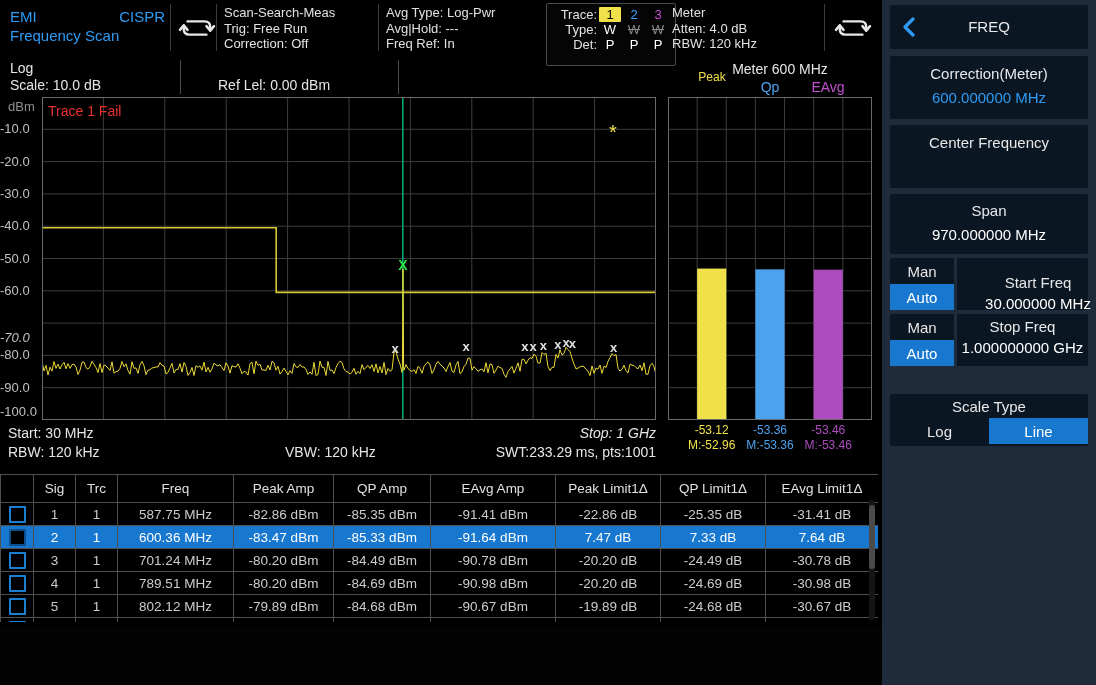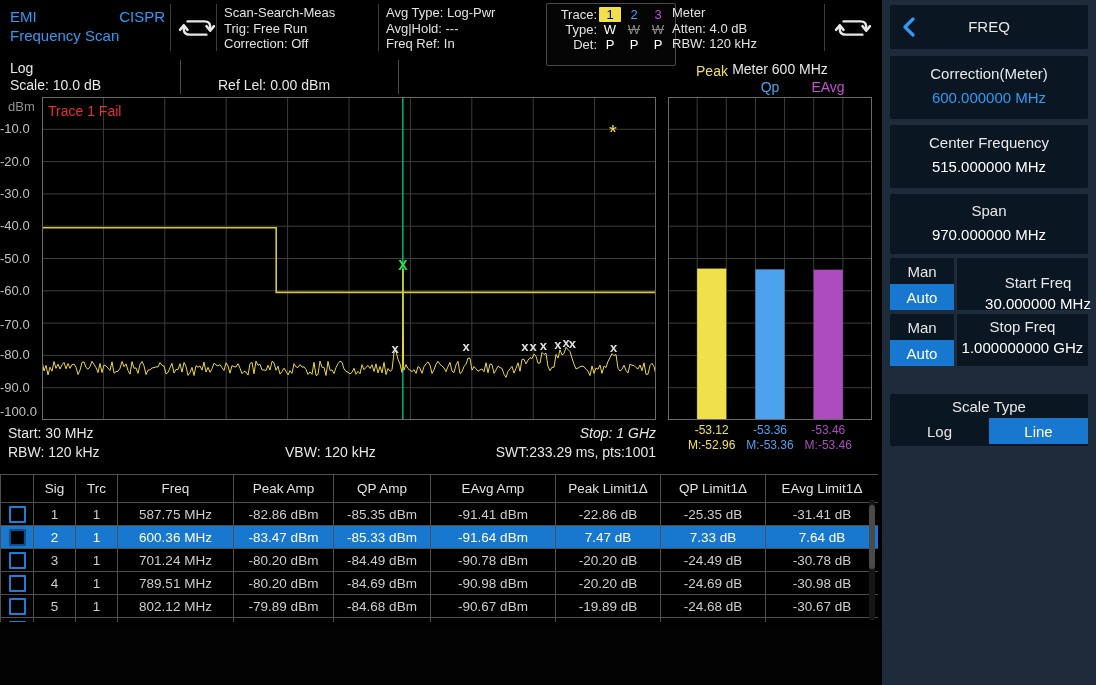--- a/index.html
+++ b/index.html
@@ -125,33 +125,33 @@
       </svg>
     </div>
   </div>
 
   <div class="abs hdr-txt" style="left:10px;top:60px;">Log</div>
   <div class="abs hdr-txt" style="left:10px;top:77px;">Scale: 10.0 dB</div>
   <div class="tick" style="left:180px;top:60px;height:34px;"></div>
   <div class="abs hdr-txt" style="left:218px;top:77px;">Ref Lel: 0.00 dBm</div>
   <div class="tick" style="left:398px;top:60px;height:34px;"></div>
   <div class="abs hdr-txt" style="left:700px;top:61px;width:160px;text-align:center;">Meter  600 MHz</div>
-  <div class="abs" style="left:682px;top:63px;width:60px;text-align:center;font-size:14px;color:#f0e14a;">Peak</div>
+  <div class="abs" style="left:682px;top:70px;width:60px;text-align:center;font-size:12px;color:#f0e14a;">Peak</div>
   <div class="abs" style="left:740px;top:79px;width:60px;text-align:center;font-size:14px;color:#4da2ee;">Qp</div>
   <div class="abs" style="left:798px;top:79px;width:60px;text-align:center;font-size:14px;color:#c44fd0;">EAvg</div>
 
   <div class="abs" style="left:8px;top:99px;font-size:13px;color:#909090;">dBm</div>
   <div id="y-ticks">
       <div class="ytick" style="top: 121.3px;">-10.0</div>
       <div class="ytick" style="top: 153.6px;">-20.0</div>
       <div class="ytick" style="top: 185.9px;">-30.0</div>
       <div class="ytick" style="top: 218.2px;">-40.0</div>
       <div class="ytick" style="top: 250.5px;">-50.0</div>
       <div class="ytick" style="top: 282.8px;">-60.0</div>
-      <div class="ytick" style="top: 317px;">-70.0</div>
+      <div class="ytick" style="top: 330px; font-style: italic;">-70.0</div>
       <div class="ytick" style="top: 347.4px;">-80.0</div>
       <div class="ytick" style="top: 379.7px;">-90.0</div>
       <div class="ytick" style="top: 404px;">-100.0</div>
     </div>
 
   <div id="plot-wrap" class="abs">
       <svg width="614" height="323" viewBox="0 0 614 323">
         <rect x="0" y="0" width="614" height="323" fill="#000"></rect>
         <g stroke="#3d3d3d" stroke-width="1">
           <line x1="0" y1="0" x2="0" y2="323"></line>
@@ -371,21 +371,20 @@
       <div class="sb-label" style="line-height:44px;font-size:15px;">FREQ</div>
     </div>
 
     <div class="sbox" style="top:56px;height:63px;">
       <div class="sb-label" style="margin-top:9px;">Correction(Meter)</div>
       <div class="sb-value blue-val" style="margin-top:7px;">600.000000 MHz</div>
     </div>
 
     <div class="sbox" style="top:125px;height:63px;">
       <div class="sb-label" style="margin-top:9px;">Center Frequency</div>
-      <div class="sb-value" style="margin-top:7px;">515.000000 MHz</div>
     </div>
 
     <div class="sbox" style="top:194px;height:60px;">
       <div class="sb-label" style="margin-top:8px;">Span</div>
       <div class="sb-value" style="margin-top:7px;">970.000000 MHz</div>
     </div>
 
     <div class="sbox" style="top:258px;height:52px;">
       <div class="ma-cell" style="left:0;top:0;">Man</div>
       <div class="ma-cell blue-btn" style="left:0;top:26px;">Auto</div>

